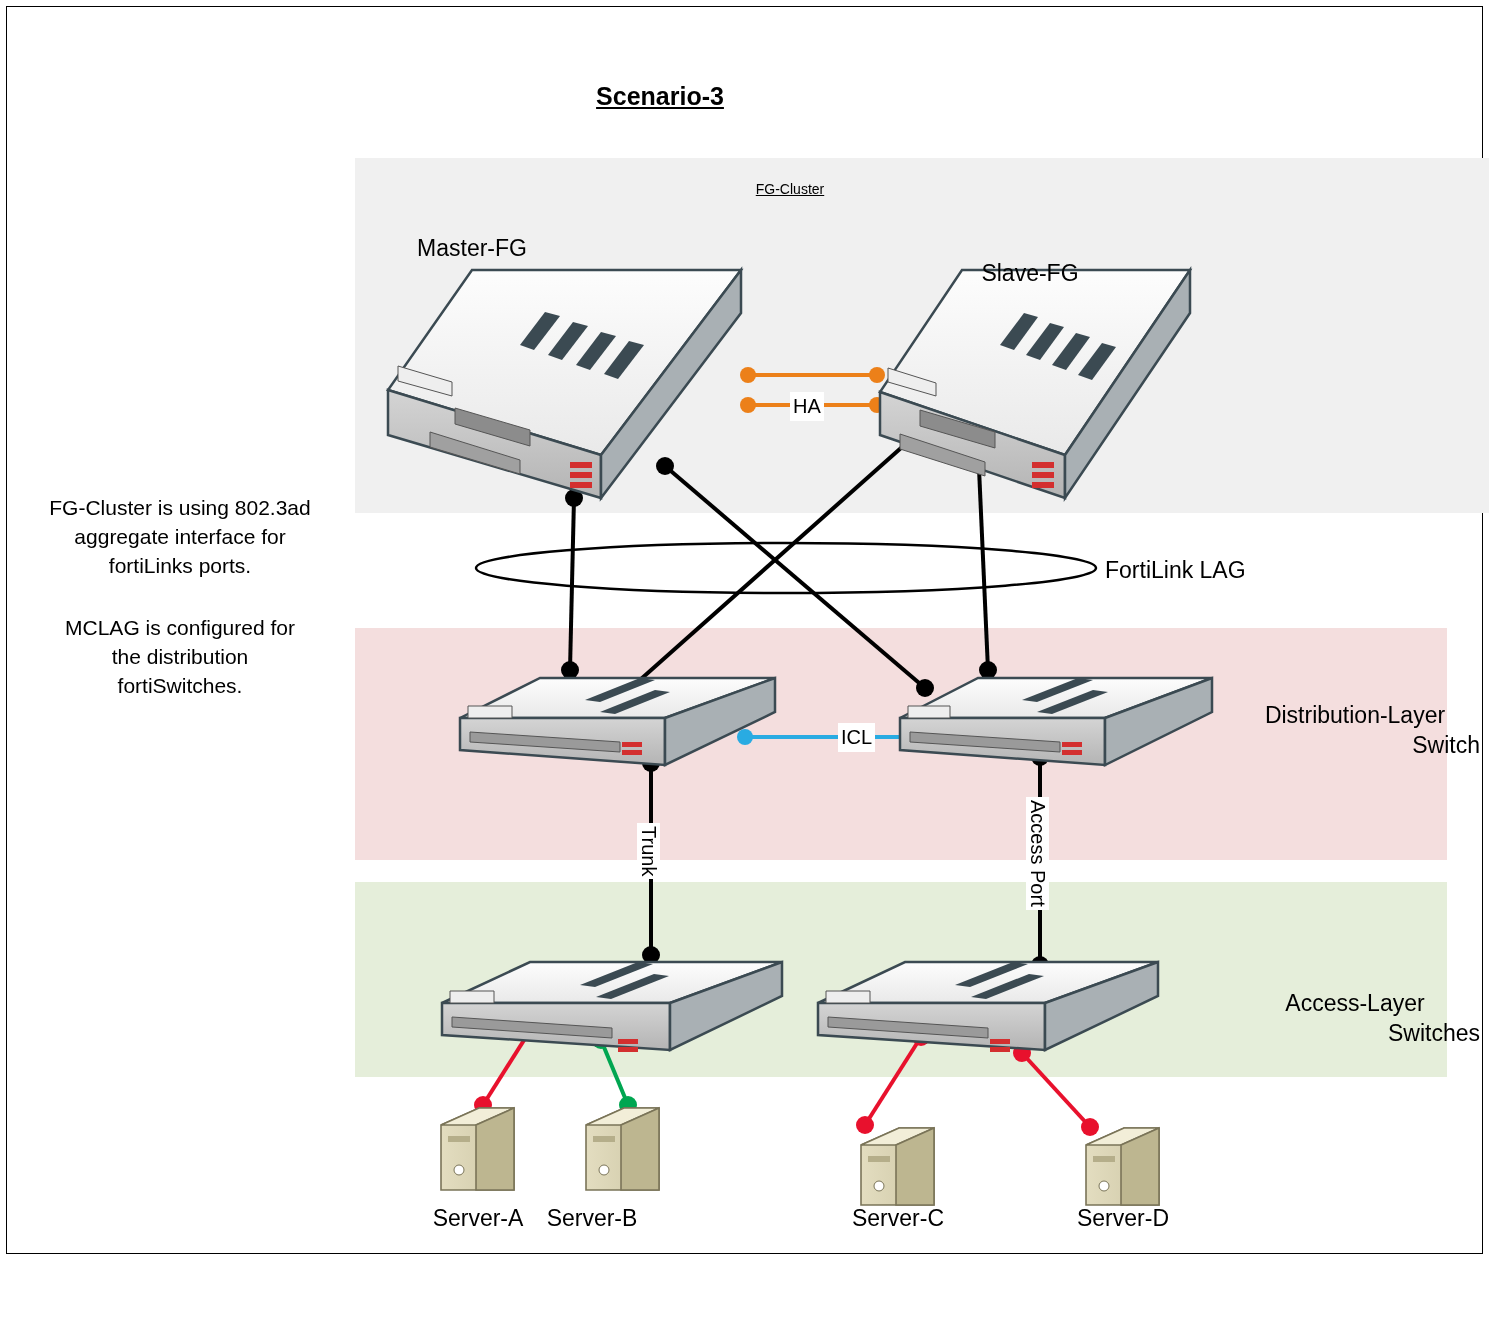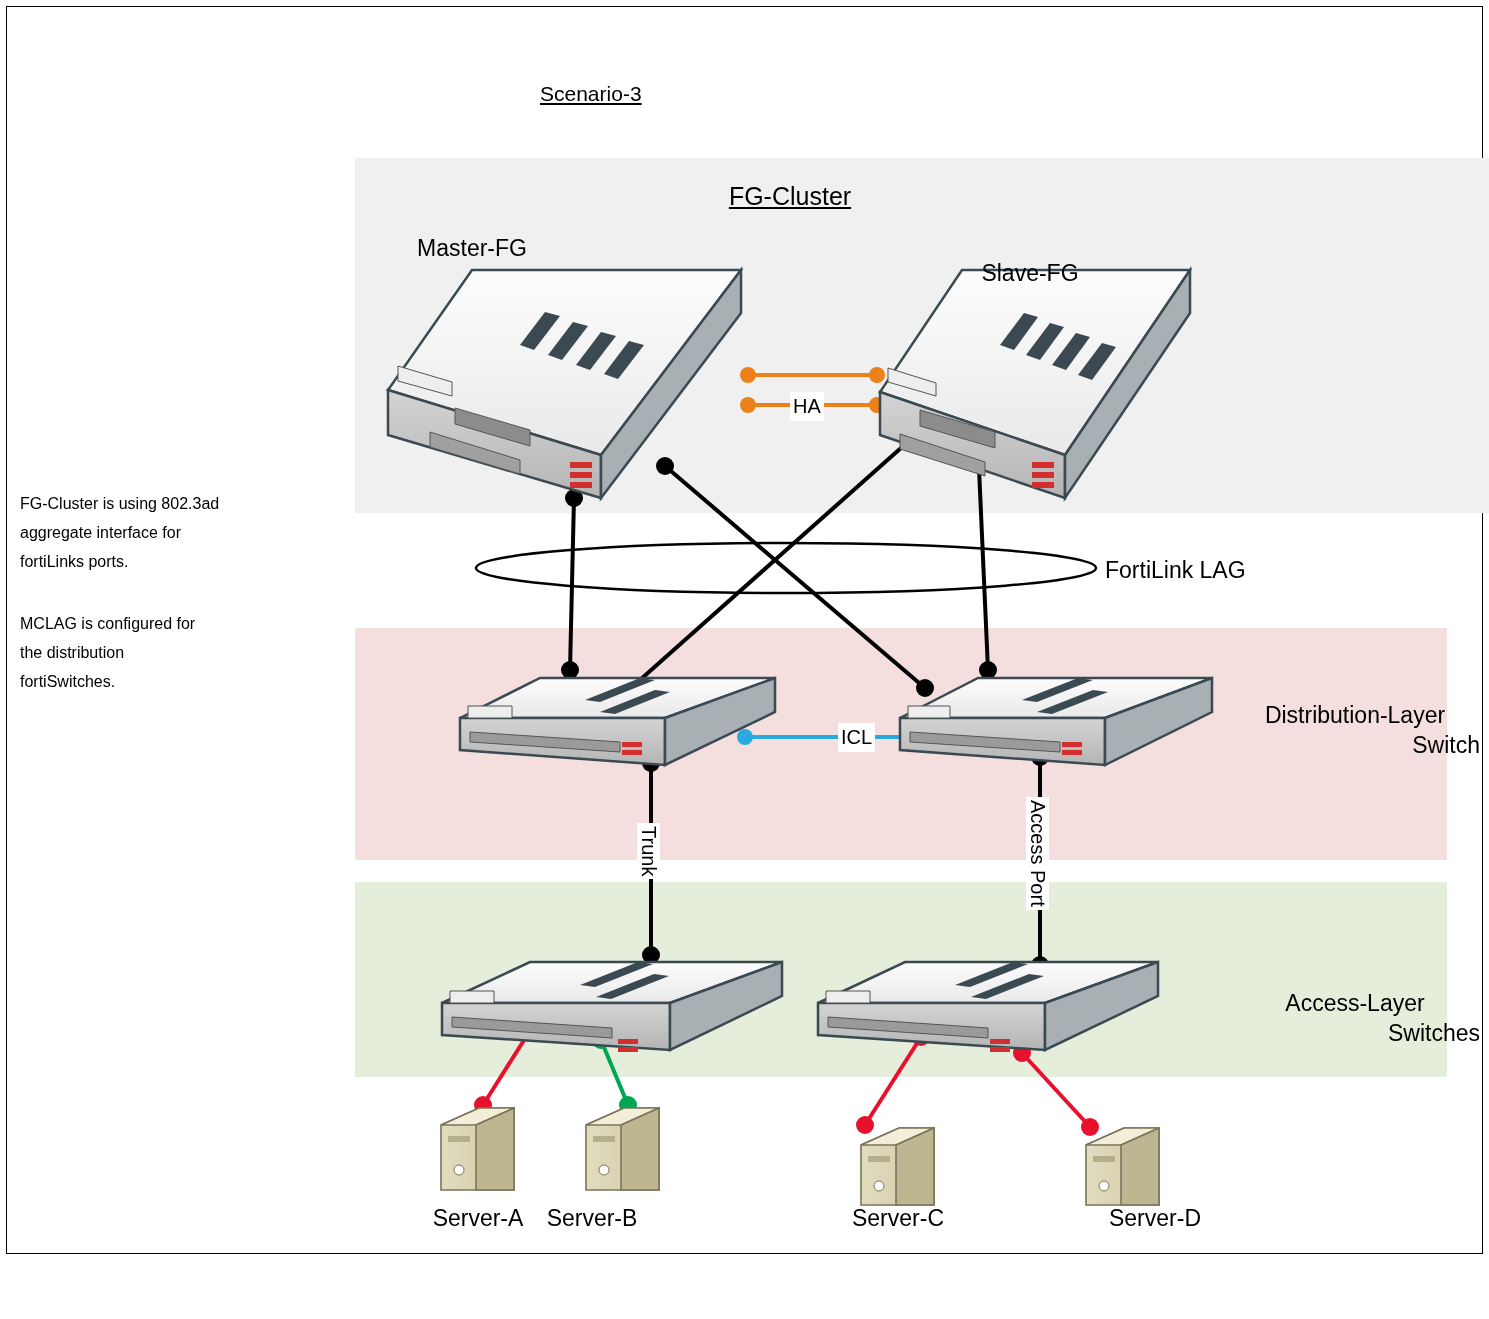--- a/index.html
+++ b/index.html
@@ -34,39 +34,40 @@
     width: 1489px;
     height: 1319px;
     overflow: visible;
   }
   .txt {
     position: absolute;
     color: #000000;
     white-space: pre;
   }
   .title {
-    font-size: 21px;
-    font-weight: normal;
+    font-size: 25px;
+    font-weight: bold;
     text-decoration: underline;
-    text-align: left;
+    text-align: center;
   }
   .zone-label {
-    font-size: 25px;
+    font-size: 14px;
     text-align: center;
     line-height: 1.35;
   }
   .node-label {
     font-size: 23px;
     text-align: center;
   }
   .underline-label {
     text-decoration: underline;
   }
   .note {
-    font-size: 16px;
+    font-size: 21px;
+    text-align: center;
     line-height: 1.4;
   }
   .link-label {
     position: absolute;
     font-size: 20px;
     background: #ffffff;
     color: #000000;
     padding: 3px 3px;
     white-space: nowrap;
   }
@@ -294,21 +295,21 @@
 
   <div class="txt node-label" style="left:1230px; top:702px; width:250px; text-align:center;">Distribution-Layer</div>
   <div class="txt node-label" style="left:1230px; top:732px; width:250px; text-align:right;">Switch</div>
 
   <div class="txt node-label" style="left:1230px; top:990px; width:250px; text-align:center;">Access-Layer</div>
   <div class="txt node-label" style="left:1230px; top:1020px; width:250px; text-align:right;">Switches</div>
 
   <div class="txt node-label" style="left:400px; top:1205px; width:156px;">Server-A</div>
   <div class="txt node-label" style="left:514px; top:1205px; width:156px;">Server-B</div>
   <div class="txt node-label" style="left:820px; top:1205px; width:156px;">Server-C</div>
-  <div class="txt node-label" style="left:1045px; top:1205px; width:156px;text-align:right;">Server-D</div>
+  <div class="txt node-label" style="left:1045px; top:1205px; width:156px;">Server-D</div>
 
   <div class="link-label" style="left:790px; top:392px;">HA</div>
   <div class="txt node-label" style="left:1105px; top:557px; width:220px; text-align:left;">FortiLink LAG</div>
   <div class="link-label" style="left:838px; top:723px;">ICL</div>
   <div class="link-label vert" style="left:637px; top:823px;">Trunk</div>
   <div class="link-label vert" style="left:1026px; top:797px;">Access Port</div>
 
 </div>
 
 </body></html>

